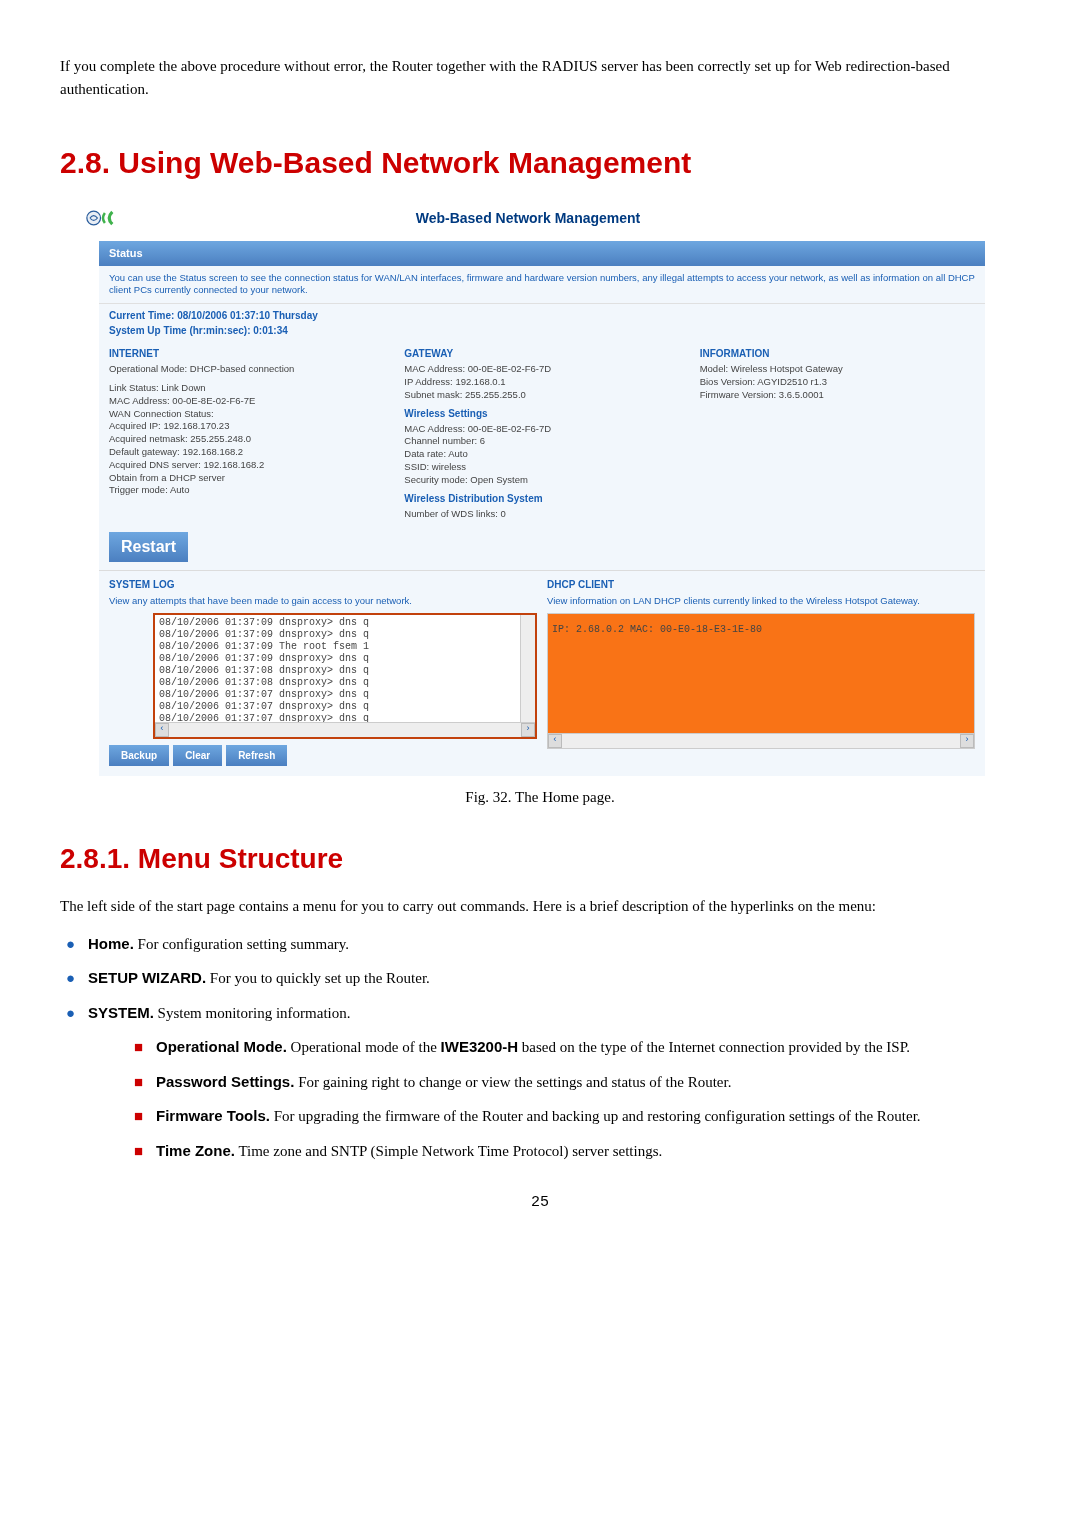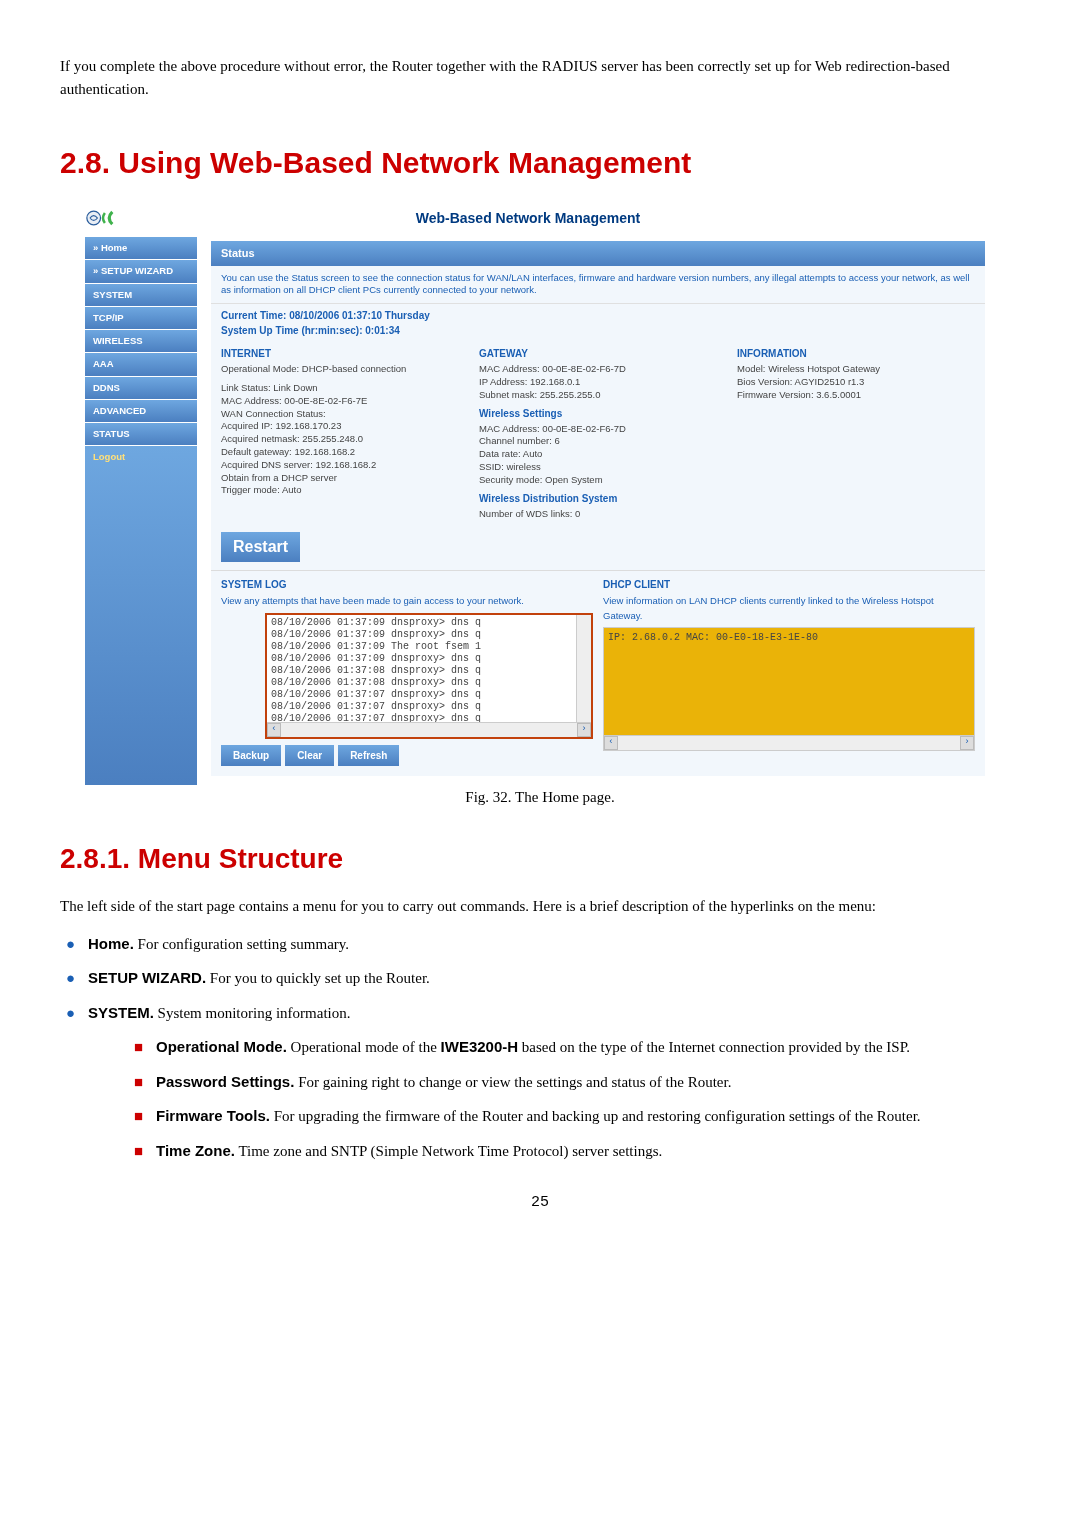--- a/index.html
+++ b/index.html
@@ -148,23 +148,23 @@
     display:flex; justify-content:space-between;
   }
   .arrow { width:14px; height:14px; background:#ddd; border:1px solid #bbb; box-sizing:border-box; color:#1a5fb4; font-size:9px; text-align:center; line-height:11px;}
   .btn-row { display:flex; gap:4px; margin-top:6px; }
   .mini-btn {
     background: linear-gradient(#6ea7e0,#4b7fc0);
     color:#fff; font-weight:bold; font-size:10px;
     padding:3px 12px; cursor:pointer;
   }
   .dhcp-list {
-    background:#eab308; border:1px solid #ccc;
+    background:#f97316; border:1px solid #ccc;
     font-family:"Courier New",monospace; font-size:10px; color:#444;
-    height:118px; padding:2px 4px; position:relative;
+    height:118px; padding:8px 4px; position:relative;
     white-space: pre;
   }
   .dhcp-list .hscroll {
     position:absolute; left:0; right:0; bottom:0; height:14px;
     background:#eee; border-top:1px solid #ccc;
     display:flex; justify-content:space-between;
   }
 
   
   ul.dot { list-style:none; padding-left: 0; margin:10px 0; }
@@ -193,32 +193,20 @@
       <svg width="58" height="28" viewBox="0 0 58 28">
         <circle cx="14" cy="14" r="11" fill="#e9eef5" stroke="#2a5d9c" stroke-width="2"></circle>
         <path d="M8 14 Q14 6 20 14 Q14 22 8 14" fill="none" stroke="#2a5d9c" stroke-width="2"></path>
         <path d="M32 6 Q26 14 32 22" fill="none" stroke="#3fb24c" stroke-width="4"></path>
         <path d="M44 4 Q34 14 44 24" fill="none" stroke="#3fb24c" stroke-width="5"></path>
       </svg>
     </span>
     <span class="mgmt-title">Web-Based Network Management</span>
   </div>
   <div class="mgmt-body">
-    <div class="side">
-      <div class="side-item">» Home</div>
-      <div class="side-item">» SETUP WIZARD</div>
-      <div class="side-item">SYSTEM</div>
-      <div class="side-item">TCP/IP</div>
-      <div class="side-item">WIRELESS</div>
-      <div class="side-item">AAA</div>
-      <div class="side-item">DDNS</div>
-      <div class="side-item">ADVANCED</div>
-      <div class="side-item">STATUS</div>
-      <div class="side-item logout">Logout</div>
-    </div>
     <div class="main">
       <div class="status-hd">Status</div>
       <div class="panel">
         <div class="desc">You can use the Status screen to see the connection status for WAN/LAN interfaces, firmware and hardware version numbers, any illegal attempts to access your network, as well as information on all DHCP client PCs currently connected to your network.</div>
         <div class="timebar">
           <div class="bluebold">Current Time: 08/10/2006 01:37:10 Thursday</div>
           <div class="bluebold">System Up Time (hr:min:sec): 0:01:34</div>
         </div>
         <div class="cols">
           <div class="col">

